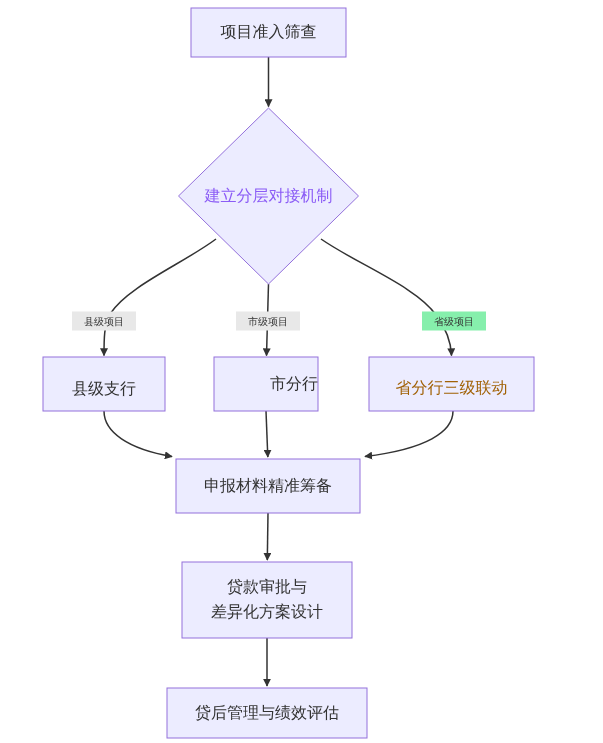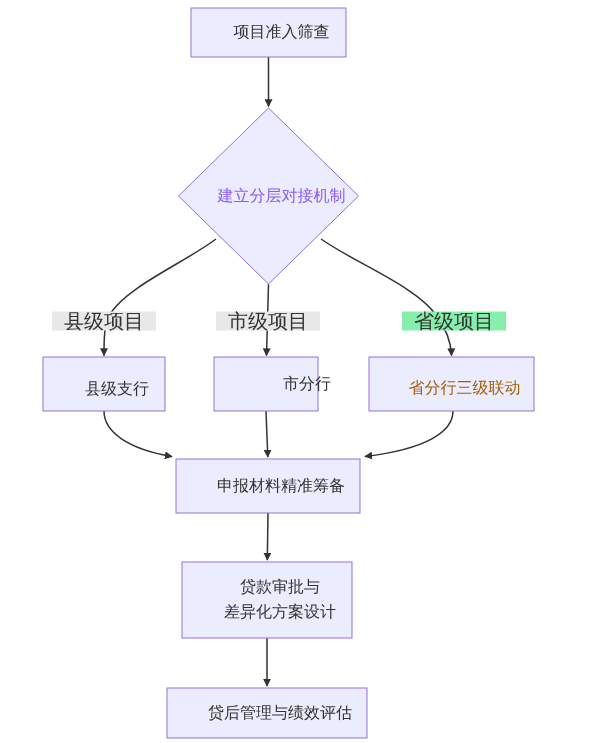--- a/index.html
+++ b/index.html
@@ -32,28 +32,27 @@
     position: absolute;
     display: flex;
     flex-direction: column;
     align-items: center;
     justify-content: center;
     font-size: 16px;
     line-height: 1.55;
     text-align: center;
     color: #333333;
     white-space: nowrap;
-    margin-left: 13px;
   }
   .edge-label {
     position: absolute;
     transform: translate(-50%, -50%);
     background: #e8e8e8;
     color: #333333;
-    font-size: 20px;
+    font-size: 10px;
     line-height: 19px;
     padding: 0 12px;
     white-space: nowrap;
   }
 </style>
 </head>
 <body>
 
 <div class="canvas">
   <svg width="603" height="743">

